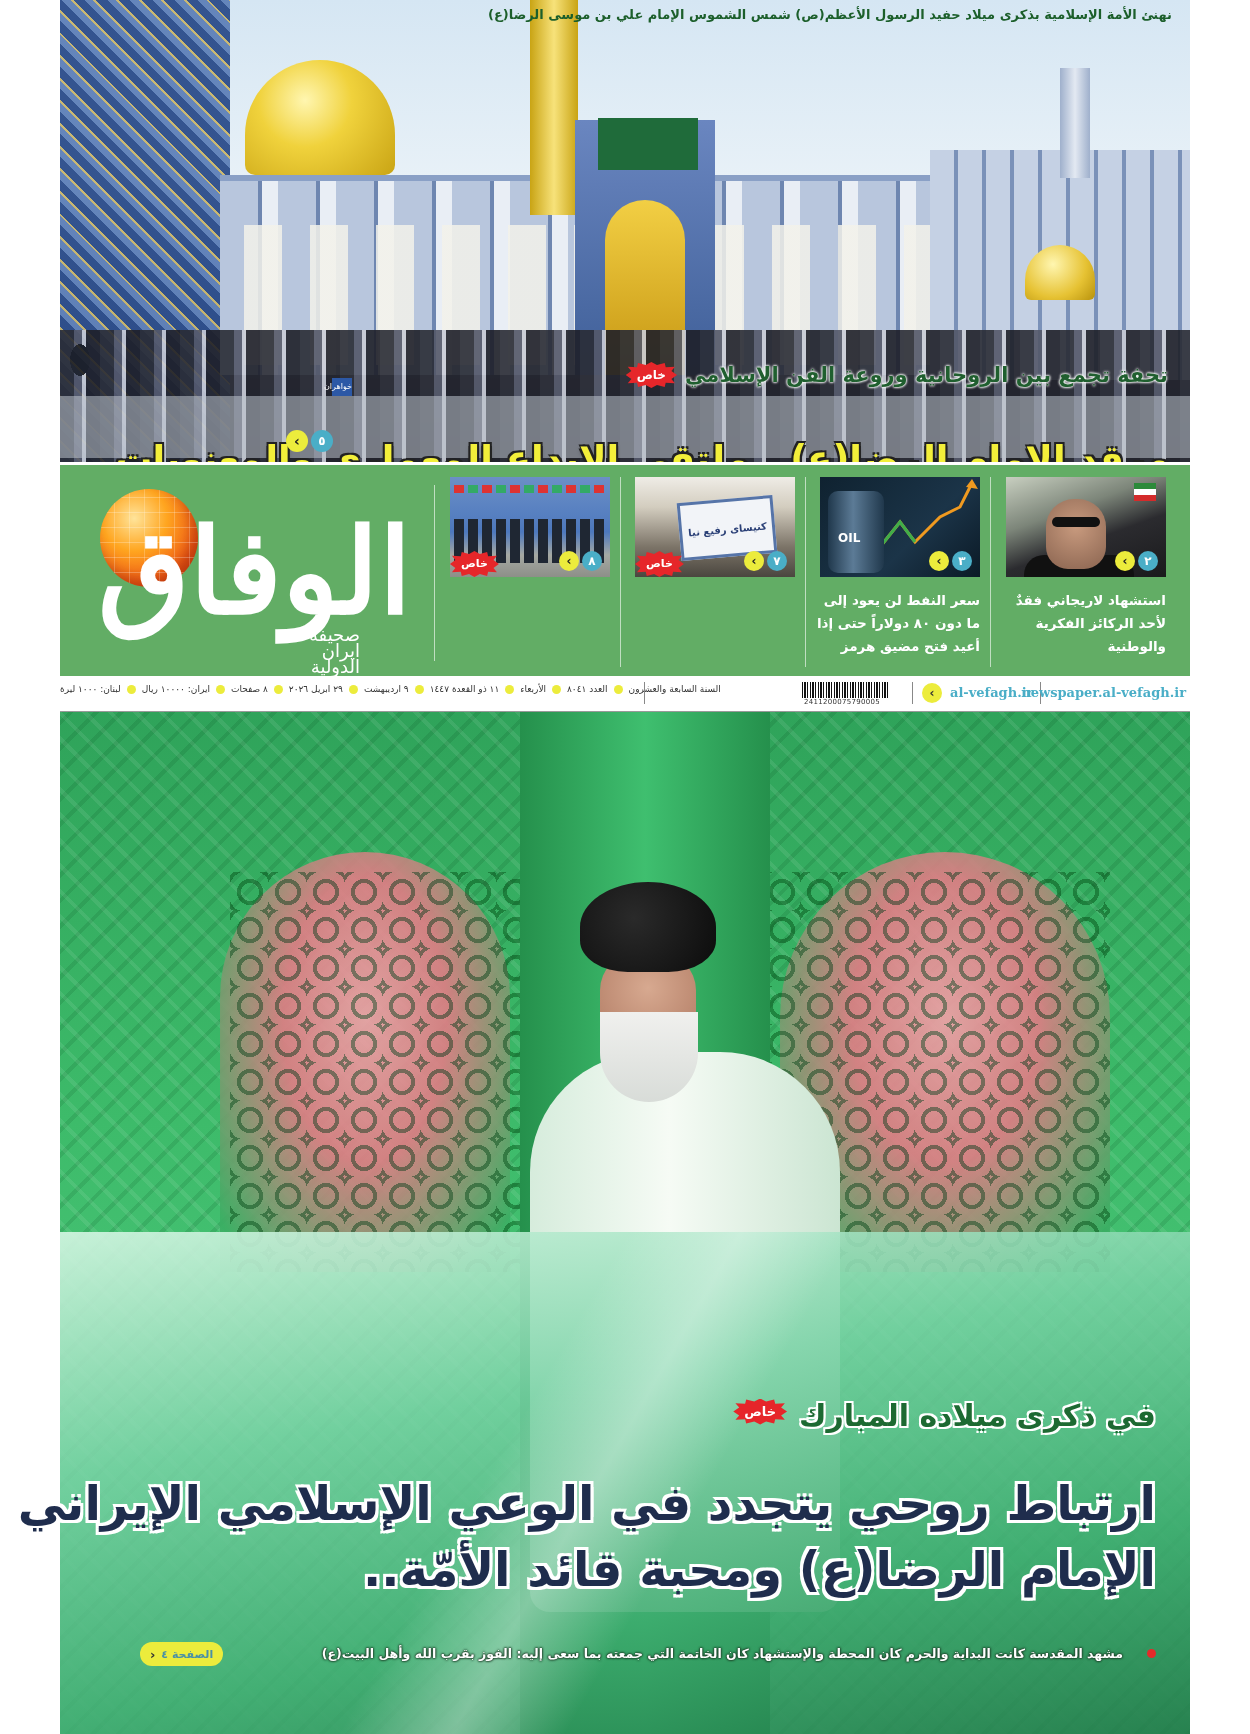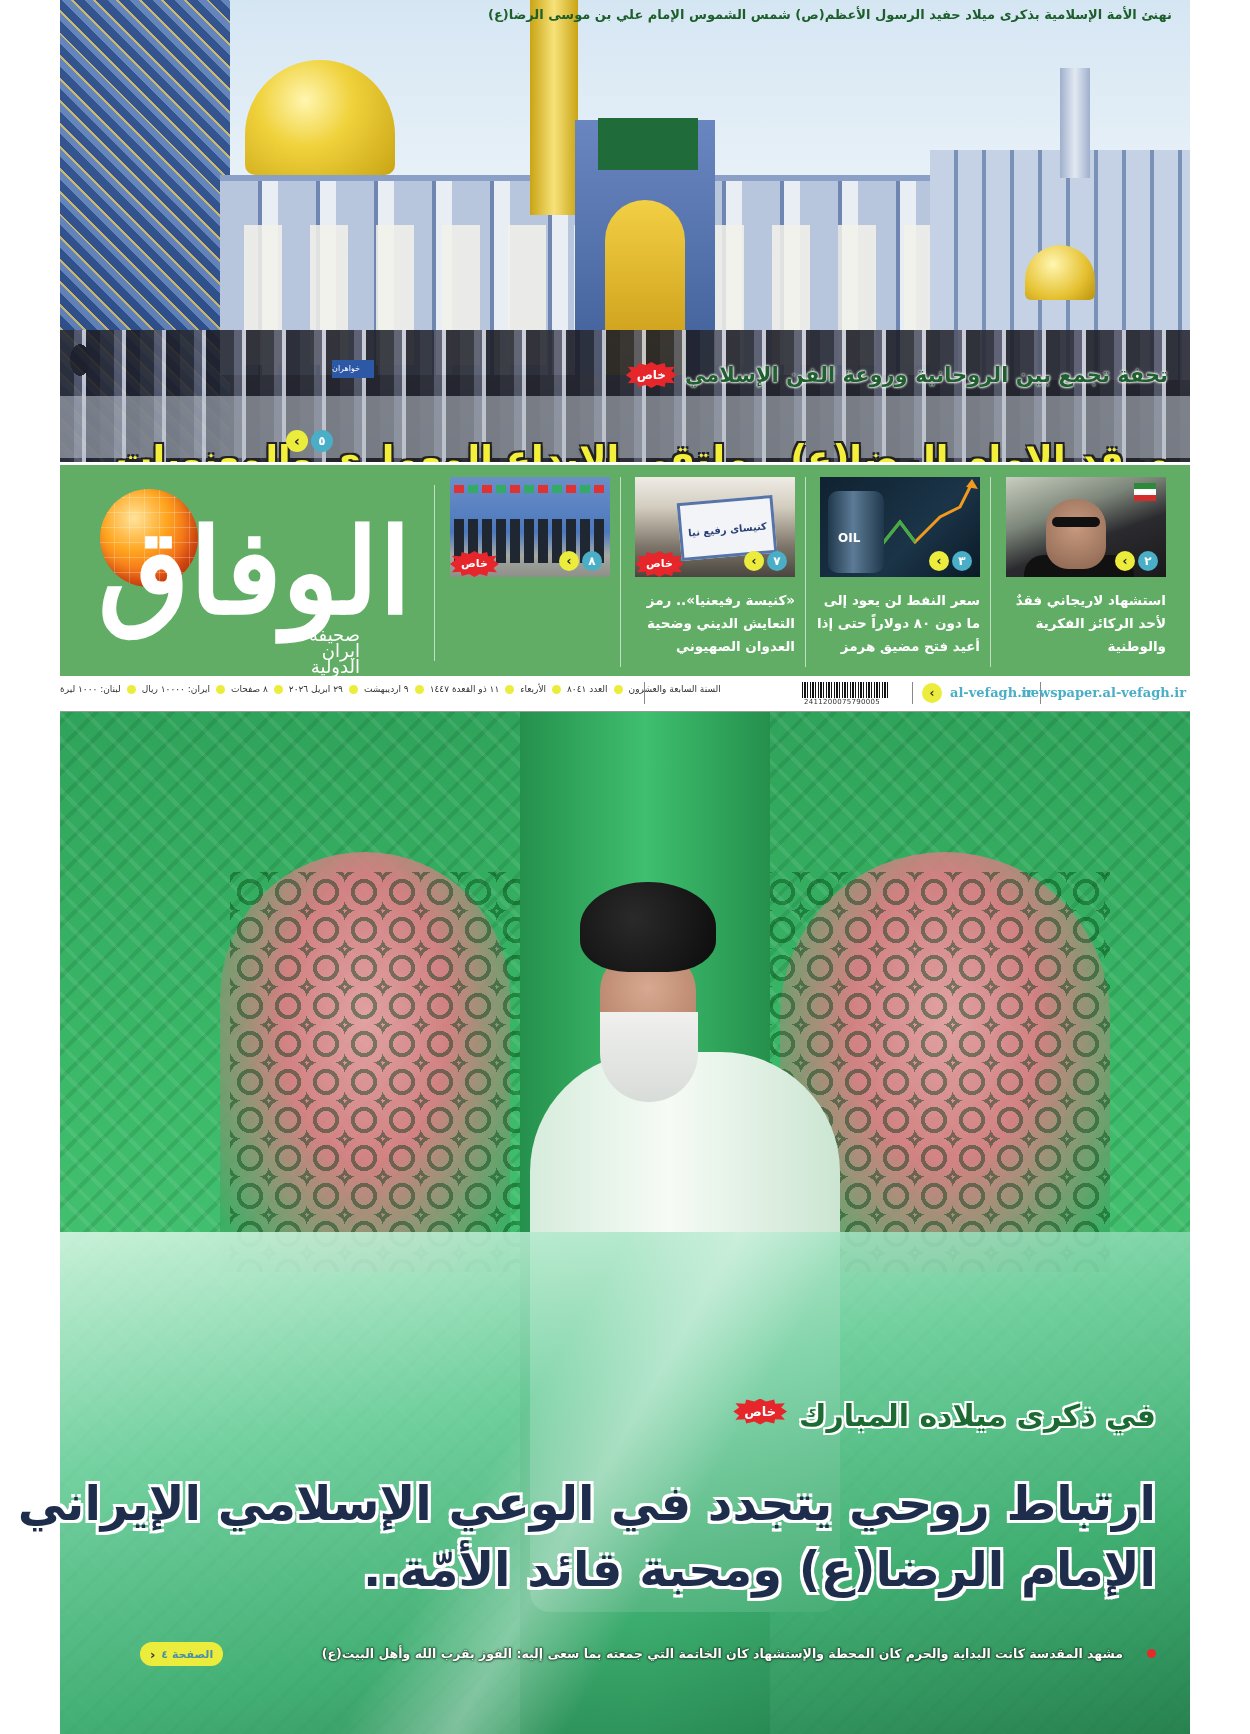--- a/index.html
+++ b/index.html
@@ -38,22 +38,22 @@
     background: radial-gradient(circle at 40% 35%,#fff6b0,#e6c233 60%,#b8920c);
     border-radius: 35px 35px 6px 6px; }
   .hero .tower-right { position:absolute; left:1000px; top:68px; width:30px; height:110px;
     background: linear-gradient(90deg,#9fb0cc,#e3e9f2,#9fb0cc); }
   .hero .crowd { position:absolute; left:0; top:330px; width:100%; height:132px;
     background:
       radial-gradient(ellipse 10px 16px at 20px 30px,#1b1d24 98%,transparent),
       repeating-linear-gradient(90deg,#2a2c35 0 14px,#545869 14px 22px,#c9ccd6 22px 26px,#1f2029 26px 40px);
     opacity:.9; }
 
-  .hero .sign-blue { position:absolute; left:272px; top:360px; width:42px; height:18px; background:#2c58a6;
-    color:#fff; font-size:8px; text-align:left; line-height:18px; }
+  .hero .sign-blue { position:absolute; left:272px; top:378px; width:20px; height:18px; background:#2c58a6;
+    color:#fff; font-size:8px; text-align:right; line-height:18px; }
 
   .greeting {
     position: absolute; right: 18px; top: 7px; font-size: 13px; font-weight: bold; color: #1c5f2b;
     white-space: nowrap; font-family: "DejaVu Sans", sans-serif;
   }
 
   .hero-kicker-wrap { position:absolute; right: 22px; top: 362px; display:flex; align-items:center; gap:8px; }
   .hero-kicker {
     font-size: 21px; color: #205f2f; font-weight: bold; white-space: nowrap;
     text-shadow: 0 0 3px #fff, 0 0 3px #fff, 0 0 2px #fff;
@@ -287,21 +287,20 @@
         <div class="thumb thumb-3">
           <div class="plaque">
             <span>كنيساى رفيع نيا</span>
           </div>
           <span class="khas">خاص</span>
           <div class="t-badges">
             <span class="badge-arrow">‹</span>
             <span class="badge-num">٧</span>
           </div>
         </div>
-        <div class="caption">«كنيسة رفيعنيا».. رمز التعايش الديني وضحية العدوان الصهيوني</div>
       </div>
 
       <div class="teaser">
         <div class="thumb thumb-4">
           <div class="flags"></div>
           <div class="people"></div>
           <span class="khas">خاص</span>
           <div class="t-badges">
             <span class="badge-arrow">‹</span>
             <span class="badge-num">٨</span>

